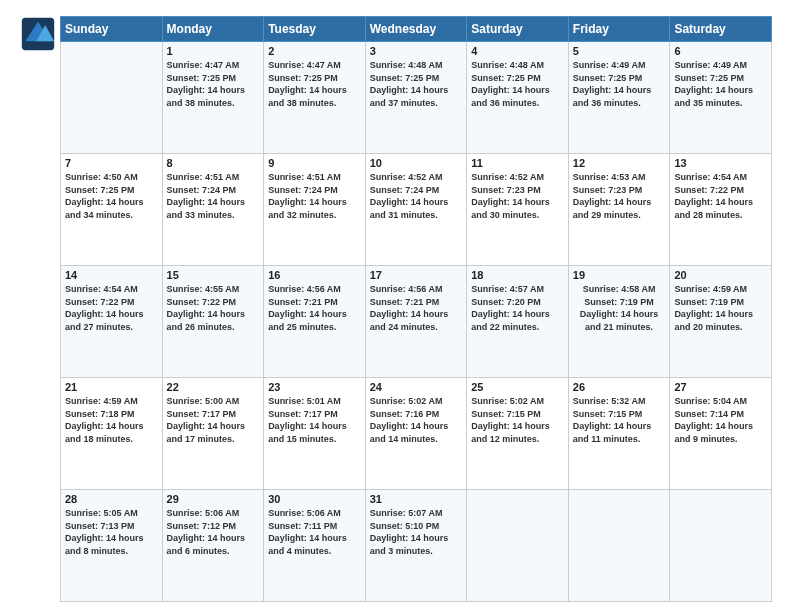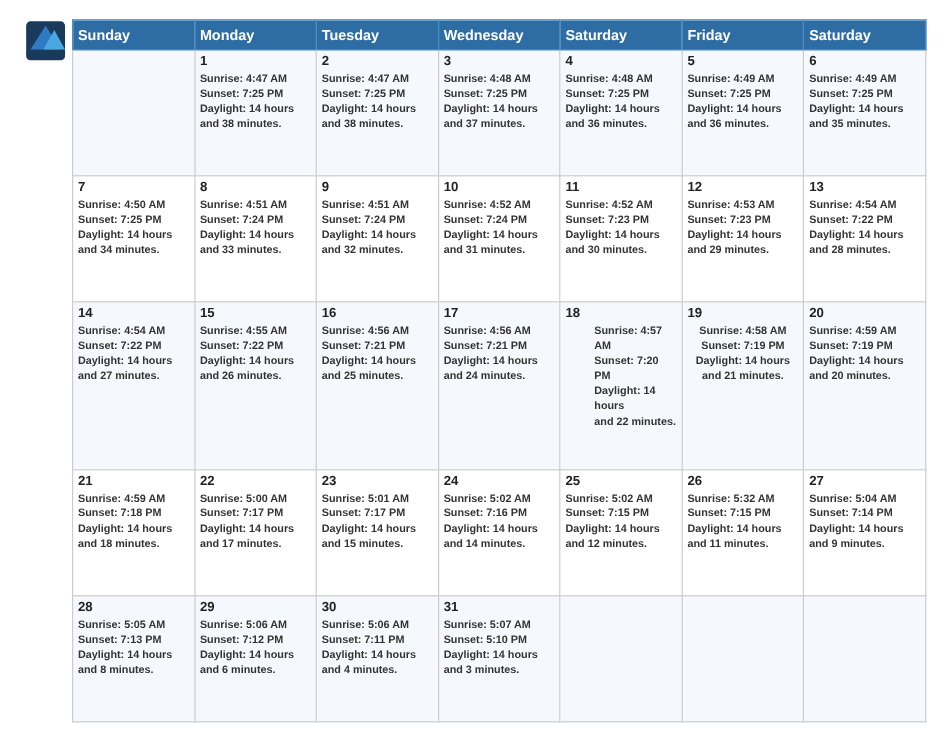--- a/index.html
+++ b/index.html
@@ -251,21 +251,21 @@
           </td>
           <td>
             <span class="day-num">17</span>
             <div class="day-info" style="white-space: pre-line;">Sunrise: 4:56 AM
 Sunset: 7:21 PM
 Daylight: 14 hours
 and 24 minutes.</div>
           </td>
           <td>
             <span class="day-num">18</span>
-            <div class="day-info" style="white-space: pre-line; margin-left: 24px;">Sunrise: 4:57 AM
+            <div class="day-info" style="white-space: pre-line;">Sunrise: 4:57 AM
 Sunset: 7:20 PM
 Daylight: 14 hours
 and 22 minutes.</div>
           </td>
           <td>
             <span class="day-num">19</span>
             <div class="day-info" style="white-space: pre-line; text-align: center;">Sunrise: 4:58 AM
 Sunset: 7:19 PM
 Daylight: 14 hours
 and 21 minutes.</div>

